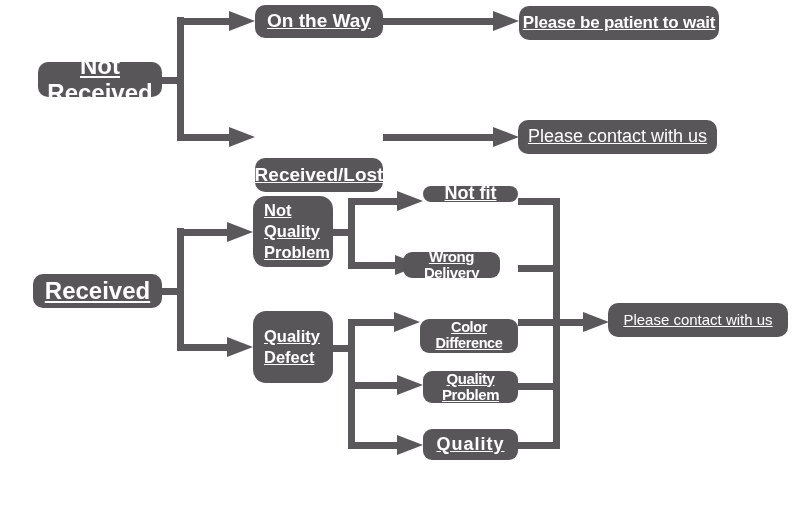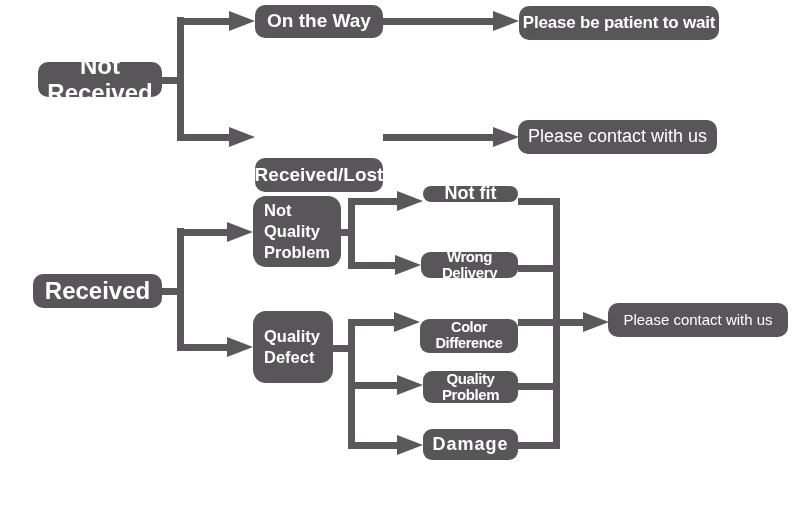--- a/index.html
+++ b/index.html
@@ -9,21 +9,21 @@
   }
   html,body{margin:0;padding:0;}
   body{
     width:800px;height:520px;background:#ffffff;position:relative;overflow:hidden;
     font-family:"Liberation Sans", sans-serif;
   }
   .stage{position:absolute;inset:0;}
   .node{
     position:absolute;box-sizing:border-box;background:var(--fill);color:var(--text);
     display:flex;align-items:center;justify-content:center;text-align:center;
-    border-radius:10px;font-weight:bold;line-height:1.1;
+    border-radius:10px;font-weight:bold;line-height:1.1;text-decoration:underline;
   }
   .node.leftalign{justify-content:flex-start;text-align:left;border-radius:13px;line-height:21px;}
   .fs20{font-size:24px;}
   .fs19{font-size:19px;}
   .fs18{font-size:18px;}
   .fs17{font-size:16.5px;}
   .semi17{font-size:17px;letter-spacing:-0.2px;}
   .semi15{font-size:15px;letter-spacing:-0.4px;}
   .semi14{font-size:14.5px;letter-spacing:-0.4px;}
   .reg18{font-size:18px;font-weight:normal;}
@@ -84,23 +84,23 @@
   <div class="hline" style="left:553px;top:319px;width:32px;height:7px;"></div>
   <div class="ah" style="left:583px;top:312px;"></div>
 
   <div class="node fs20" style="left:38px;top:62px;width:124px;height:35px;">Not Received</div>
   <div class="node fs19" style="left:255px;top:5px;width:128px;height:33px;">On the Way</div>
   <div class="node semi17" style="left:519px;top:6px;width:200px;height:34px;">Please be patient to wait</div>
   <div class="node fs19" style="left:255px;top:119px;width:128px;height:34px;margin-top:39px;">Received/Lost</div>
   <div class="node reg18" style="left:518px;top:120px;width:199px;height:34px;">Please contact with us</div>
 
   <div class="node fs20" style="left:33px;top:274px;width:129px;height:34px;">Received</div>
-  <div class="node fs17 leftalign" style="left:253px;top:196px;width:88px;height:71px;padding-left:11px;padding-right:3px;">Not Quality Problem</div>
+  <div class="node fs17 leftalign" style="left:253px;top:196px;width:80px;height:71px;padding-left:11px;padding-right:3px;">Not Quality Problem</div>
   <div class="node fs17 leftalign" style="left:253px;top:311px;width:80px;height:72px;padding-left:11px;padding-right:3px;">Quality Defect</div>
 
   <div class="node fs18" style="left:423px;top:186px;width:95px;height:16px;border-radius:9px;">Not fit</div>
-  <div class="node semi15" style="left:421px;top:252px;width:97px;height:26px;border-radius:9px;">Wrong Delivery</div>
+  <div class="node semi15" style="left:403px;top:252px;width:97px;height:26px;border-radius:9px;">Wrong Delivery</div>
   <div class="node semi14" style="left:420px;top:319px;width:98px;height:34px;border-radius:9px;">Color Difference</div>
   <div class="node semi15" style="left:423px;top:371px;width:95px;height:32px;border-radius:9px;">Quality Problem</div>
-  <div class="node fs18 damage" style="left:423px;top:429px;width:95px;height:31px;border-radius:9px;">Damage</div>
+  <div class="node fs18 damage" style="left:423px;top:429px;width:95px;height:31px;border-radius:9px;">Quality</div>
   <div class="node reg15" style="left:608px;top:303px;width:180px;height:34px;">Please contact with us</div>
 
 </div>
 
 </body></html>

